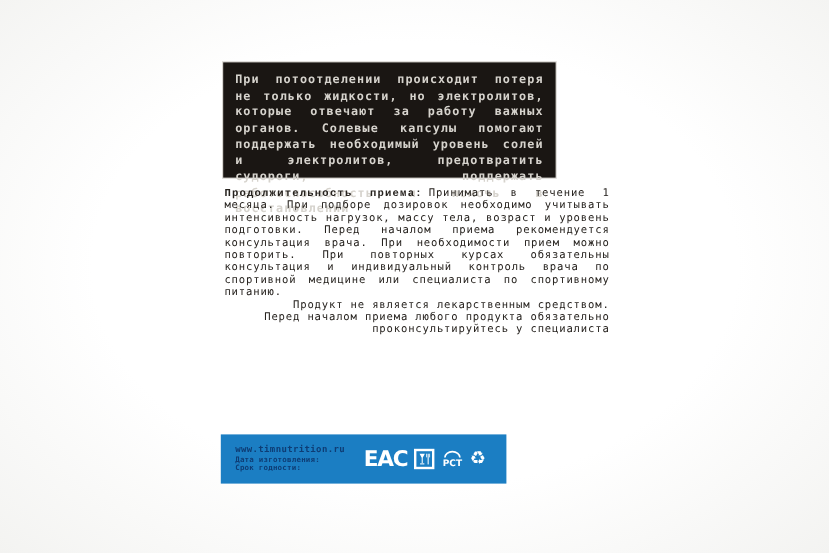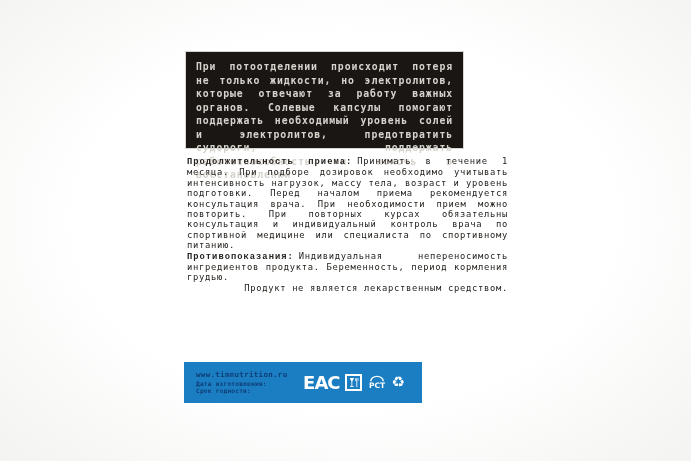--- a/index.html
+++ b/index.html
@@ -56,22 +56,22 @@
 <body>
 
 <div class="stage">
 
   <div class="intro-panel">
     <p>При потоотделении происходит потеря не только жидкости, но электролитов, которые отвечают за работу важных органов. Солевые капсулы помогают поддержать необходимый уровень солей и электролитов, предотвратить судороги, поддержать работоспособность и помочь в восстановлении</p>
   </div>
 
   <div class="info-block">
     <p><b class="run-in">Продолжительность приема:</b><span>Принимать в течение 1 месяца. При подборе дозировок необходимо учитывать интенсивность нагрузок, массу тела, возраст и уровень подготовки. Перед началом приема рекомендуется консультация врача. При необходимости прием можно повторить. При повторных курсах обязательны консультация и индивидуальный контроль врача по спортивной медицине или специалиста по спортивному питанию.</span></p>
-    <p><b class="run-in">Противопоказания:</b><span>Индивидуальная непереносимость ингредиентов продукта. Беременность, период кормления грудью.</span></p>
     <p class="note">Продукт не является лекарственным средством.</p>
+    <p class="note">Перед началом приема любого продукта обязательно проконсультируйтесь у специалиста</p>
   </div>
 
   <div class="footer-bar">
     <div class="footer-left">
       <div class="website">www.timnutrition.ru</div>
       <div class="meta">Дата изготовления:</div>
       <div class="meta">Срок годности:</div>
     </div>
     <div class="footer-icons">
       <span class="eac">ЕАС</span>

